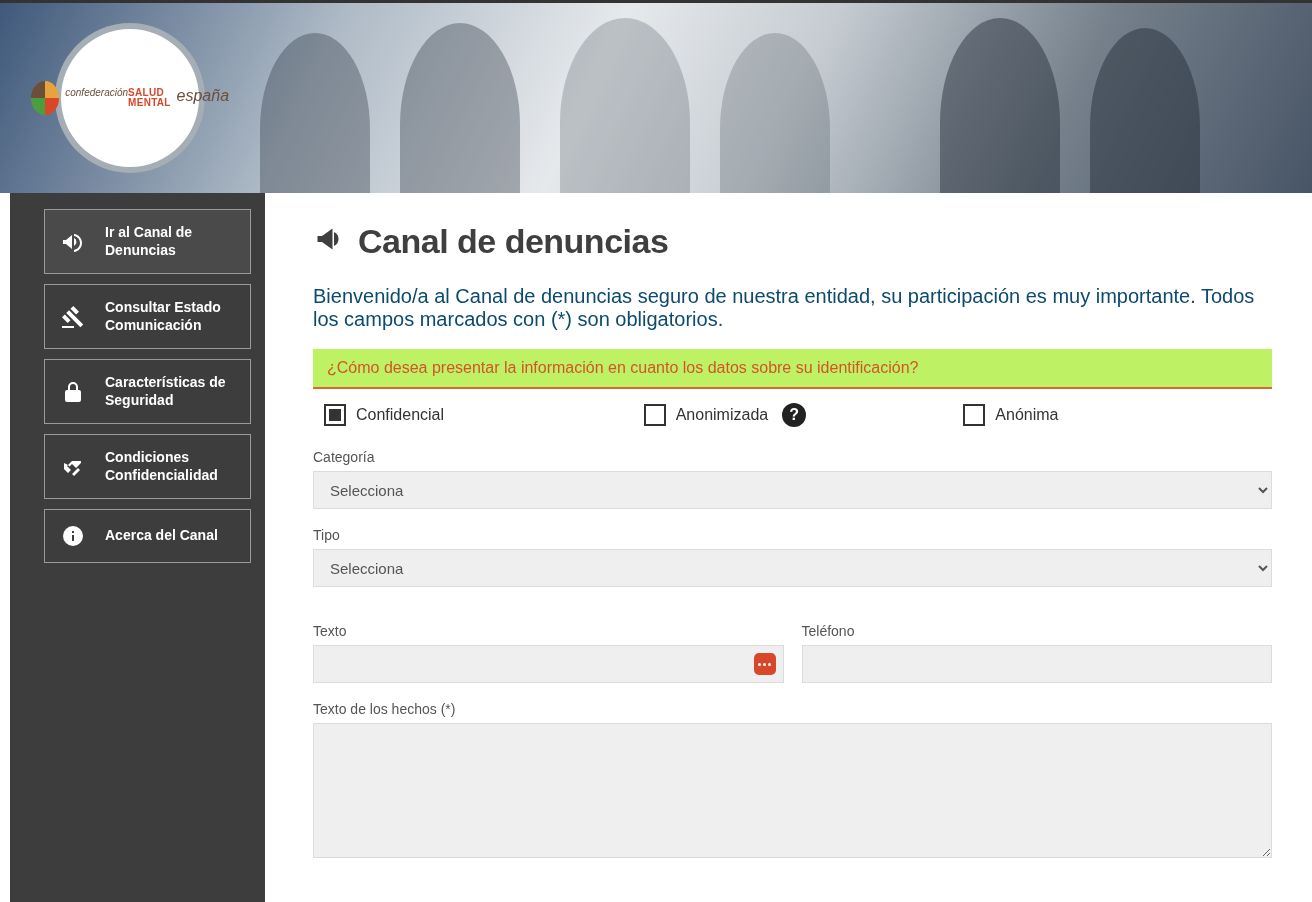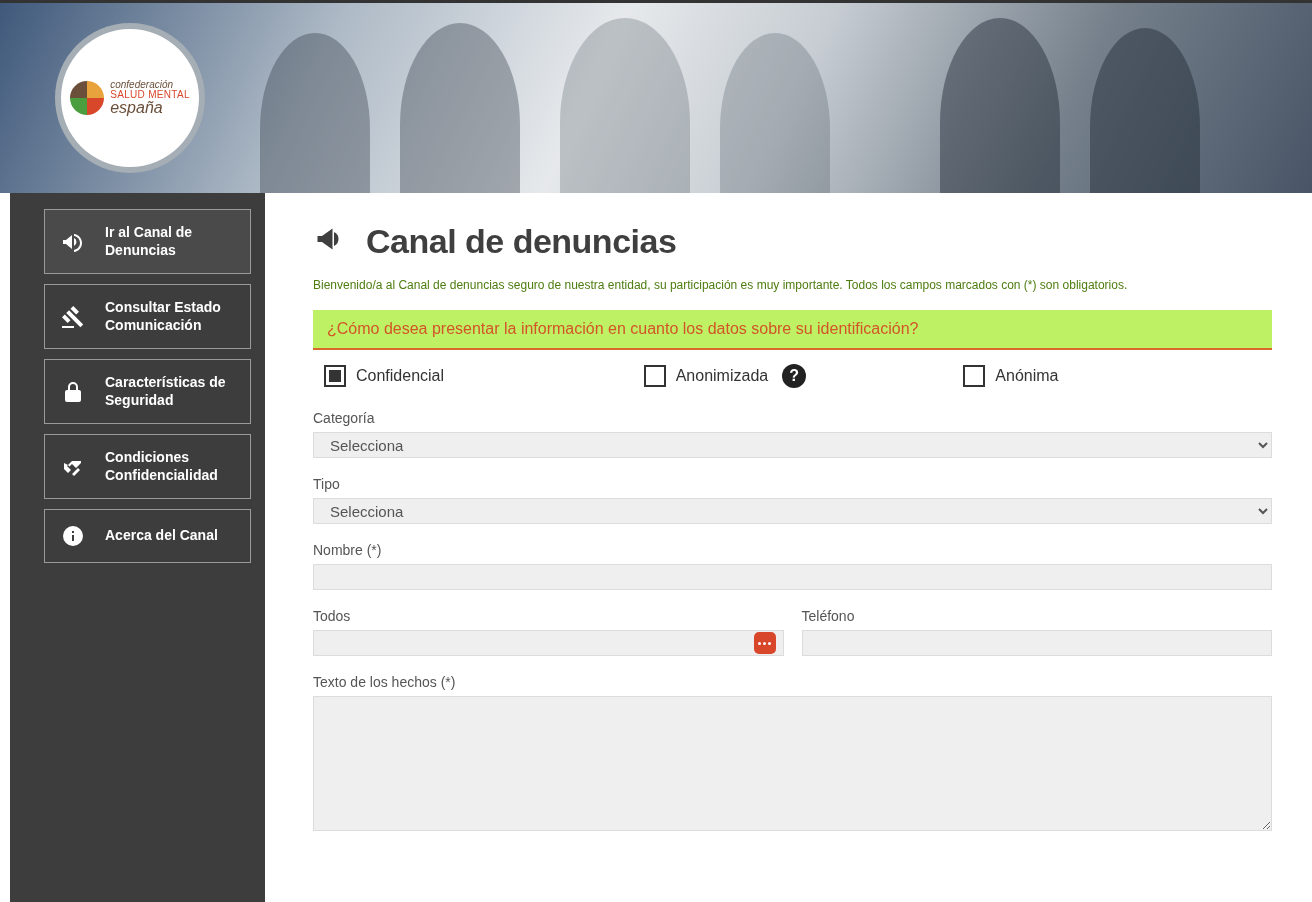--- a/index.html
+++ b/index.html
@@ -42,23 +42,23 @@
       border-radius: 50%;
       border: 6px solid rgba(30,50,70,0.4);
       display:flex; align-items:center; justify-content:center;
       flex-direction: column;
     }
     .logo-inner { display:flex; align-items:center; gap:6px; }
     .logo-mark {
       width:34px; height:34px; border-radius:50%;
       background: conic-gradient(#e8a33c 0 90deg, #d9472b 90deg 180deg, #4a9e3e 180deg 270deg, #6a4f3a 270deg 360deg);
     }
-    .logo-text { display:flex; flex-direction:column; line-height:1; }
+    .logo-text { display:flex; flex-direction:row; line-height:1; }
     .logo-line1 { font-size:10px; font-style:italic; color:#6a4f3a; }
-    .logo-line2 { font-size:10px; font-weight:400; color:#d9472b; letter-spacing:0.3px;}
+    .logo-line2 { font-size:10px; font-weight:700; color:#d9472b; letter-spacing:0.3px;}
     .logo-line3 { font-size:16px; font-style:italic; color:#6a4f3a; }
 
     
     .body-area { display:flex; align-items:flex-start; }
 
     .sidebar {
       width: 255px;
       background: #3d3d3d;
       padding: 16px 14px 300px 14px;
       min-height: 710px;
@@ -80,29 +80,29 @@
     .side-btn .side-icon { width:28px; flex:0 0 28px; display:flex; justify-content:center; }
     .side-btn .side-icon svg { width:24px; height:24px; fill:#fff; }
     .side-btn .side-label { flex:1; }
 
     .content {
       flex:1;
       padding: 28px 40px 40px 48px;
       background:#fff;
     }
 
-    .page-title-row { display:flex; align-items:center; gap:17px; margin-bottom:17px; }
+    .page-title-row { display:flex; align-items:center; gap:9px; margin-bottom:24px; }
     .page-title-row svg { width:36px; height:36px; fill:#3f3f3f; }
     .page-title {
       font-size:34px; font-weight:800; color:#3f3f3f;
       font-family: "Arial Black", "Helvetica Neue", Arial, sans-serif;
       letter-spacing:-0.5px;
     }
 
-    .intro { font-size:12px; color:#4d7c0f; margin-bottom:18px; }
+    .intro { font-size:20px; color:#0c4a6e; margin-bottom:18px; }
 
     .question-bar {
       background:#bef264;
       border-bottom:2px solid #d96a2b;
       padding:10px 14px;
       color:#d35427;
       font-size:16px;
       margin-bottom:14px;
     }
 
@@ -120,21 +120,21 @@
       display:inline-flex; align-items:center; justify-content:center; font-weight:800; font-size:16px;
       margin-left:4px; cursor:pointer;
     }
 
     .field-label { font-size:14px; color:#555; margin-bottom:6px; display:block; }
     .form-row { margin-bottom:18px; }
     .form-row-split { display:flex; gap:18px; margin-bottom:18px; }
     .form-row-split > div { flex:1; }
 
     select.ctl, input.ctl {
-      width:100%; height:26px;
+      width:100%; height:38px;
       background:#efefef; border:1px solid #dcdcdc;
       padding:0 12px; font-size:15px; color:#555;
     }
     textarea.ctl {
       width:100%; height:135px;
       background:#efefef; border:1px solid #dcdcdc;
       padding:10px 12px; font-size:15px; color:#555;
       resize: vertical;
     }
     select.ctl { appearance:auto; }
@@ -257,29 +257,25 @@
       </div>
 
       <div class="form-row">
         <label class="field-label">Tipo</label>
         <select class="ctl">
           <option>Selecciona</option>
         </select>
       </div>
 
       <div class="form-row-split">
-        <div>
-          <label class="field-label">Nombre (*)</label>
-          <input class="ctl" type="text" style="">
-        </div>
       </div>
 
       <div class="form-row-split">
         <div>
-          <label class="field-label">Todos</label>
+          <label class="field-label">Texto</label>
           <div class="input-wrap">
             <input class="ctl" type="text" style="">
             <span class="pw-badge">
                 <span>
                   <i></i>
                   <i></i>
                   <i></i>
                 </span>
               </span>
           </div>

